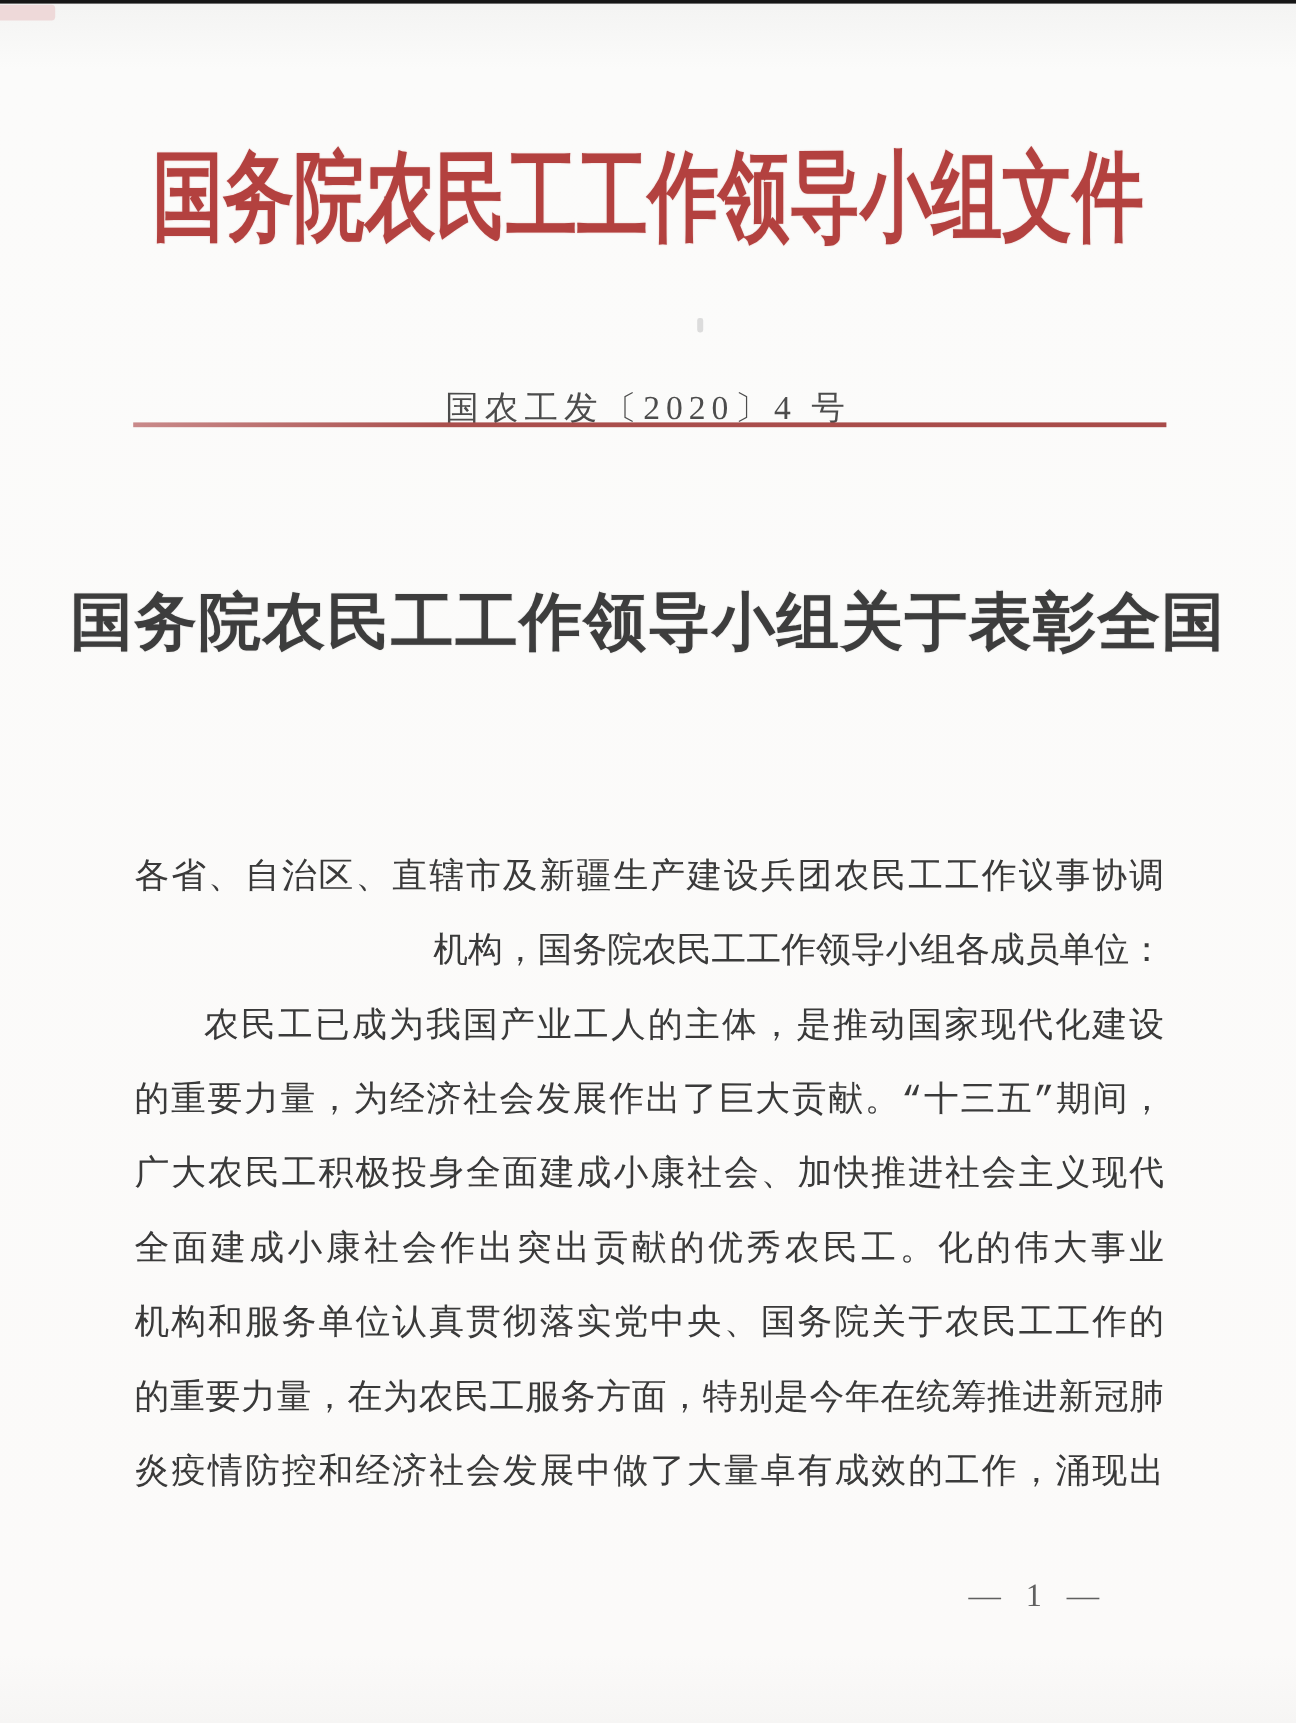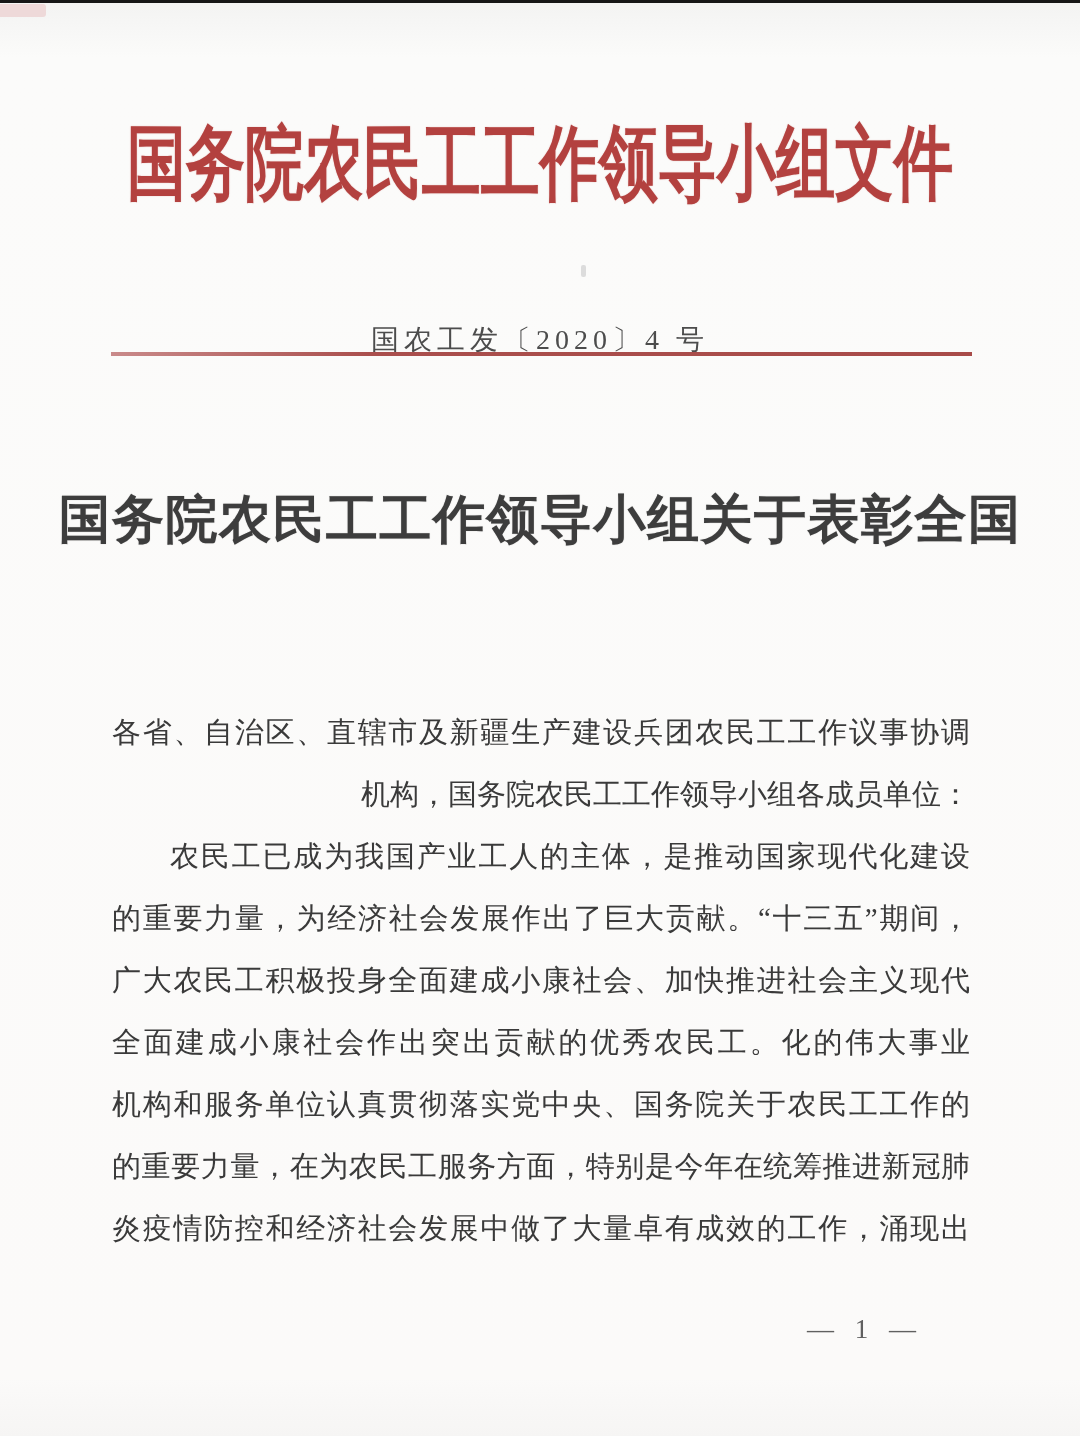--- a/index.html
+++ b/index.html
@@ -66,20 +66,21 @@
     letter-spacing: 1.5px;
     text-shadow: 0 0 1px rgba(60,60,60,.4);
   }
 
   
   .body-text {
     position: absolute; top: 701px; left: 112px; width: 858px;
     font-size: 29px;
     line-height: 62px;
     color: #3a3a3a;
+    font-family: Liberation Mono, monospace;
   }
   .body-line { height: 62px; text-align: right; }
   .body-line.full { text-align: justify; text-align-last: justify; }
   .body-line.indent { text-indent: 58px; }
 
   
   .page-number {
     position: absolute; top: 1314px; left: 0; width: 100%;
     text-align: center;
     font-size: 27px;

